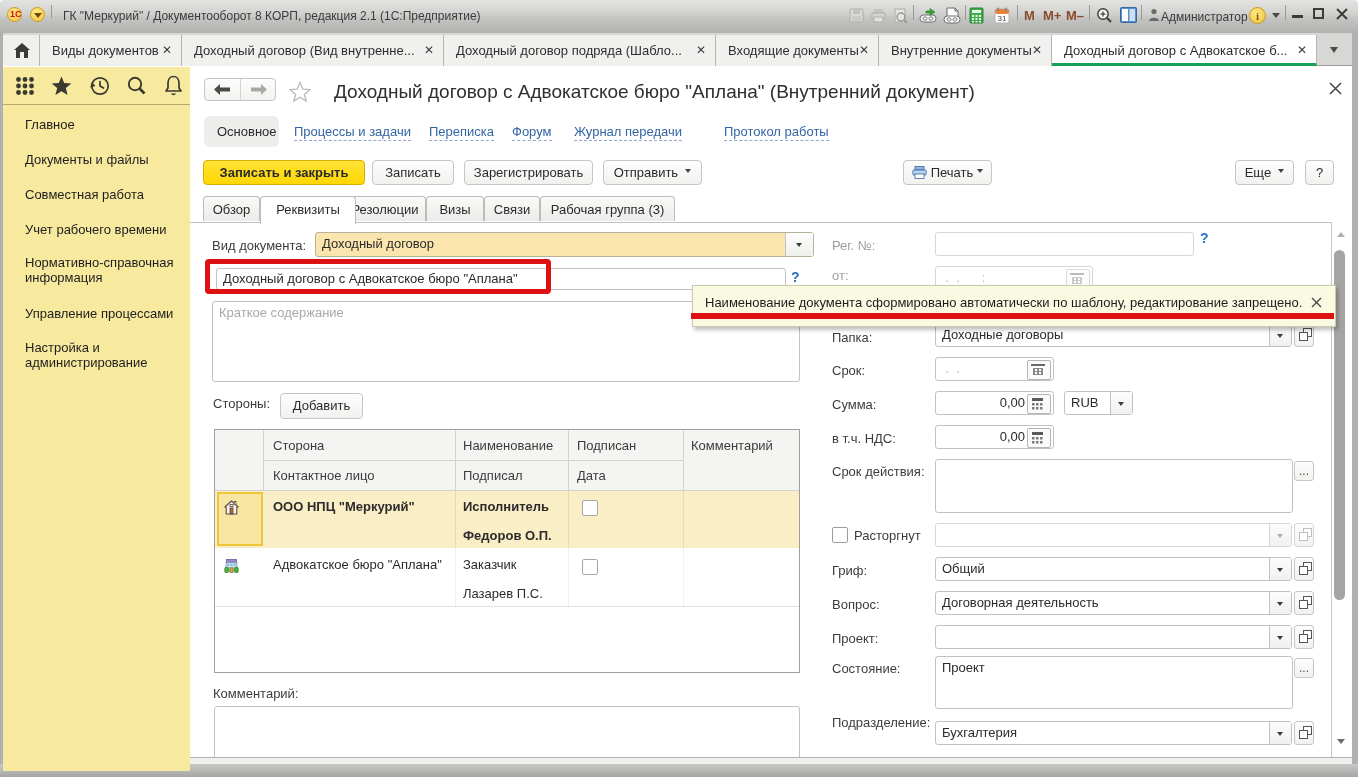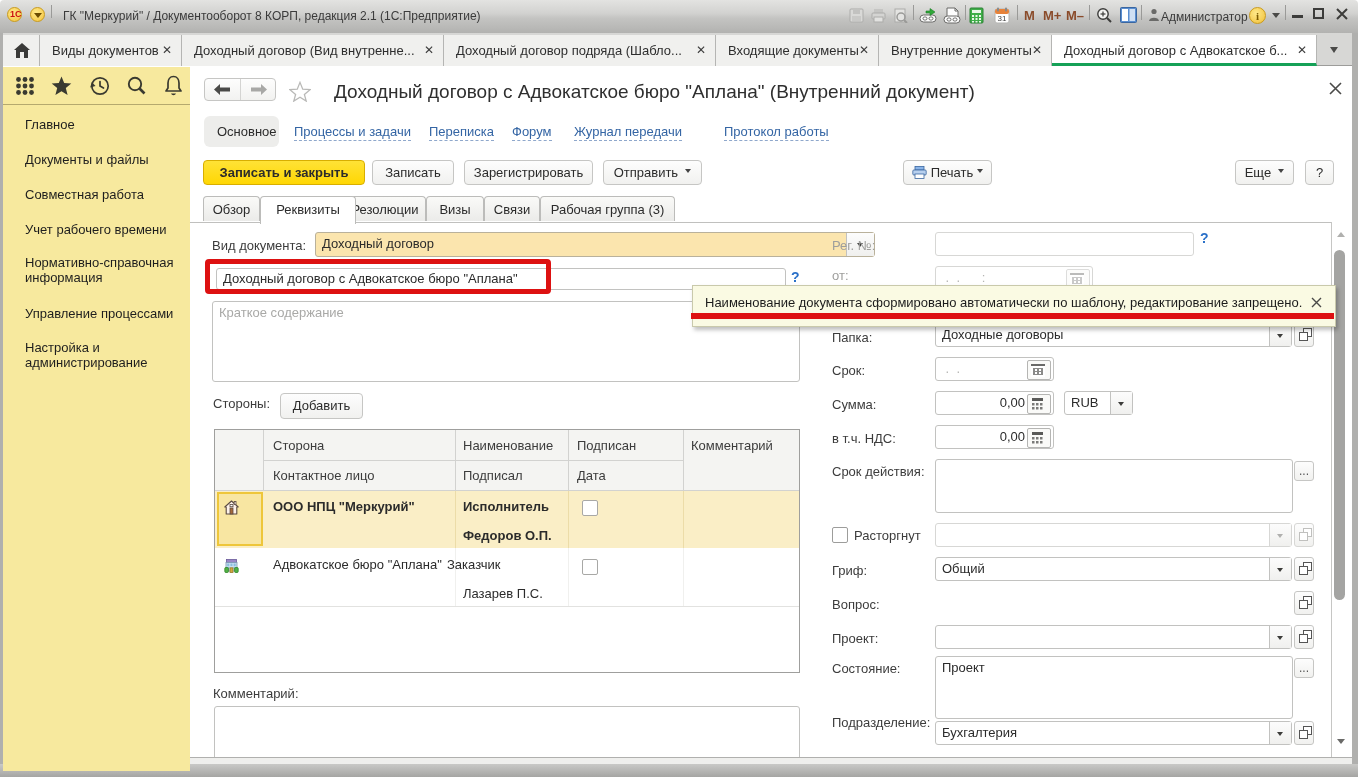--- a/index.html
+++ b/index.html
@@ -285,21 +285,21 @@
 
     <div class="ftab" style="left:13px;width:57px;"><span>Обзор</span></div>
     <div class="ftab ftabact" style="left:70px;width:96px;"><span>Реквизиты</span></div>
     <div class="ftab" style="left:154px;width:82px;"><span>Резолюции</span></div>
     <div class="ftab" style="left:236px;width:58px;"><span>Визы</span></div>
     <div class="ftab" style="left:294px;width:56px;"><span>Связи</span></div>
     <div class="ftab" style="left:350px;width:135px;"><span>Рабочая группа (3)</span></div>
     <div id="tabline" class="a"></div>
 
     <div class="lbl" style="left:22px;top:171px;">Вид документа:</div>
-    <div class="inp" style="left:125px;top:165px;width:560px;height:25px;background:#fbe5ae;border-color:#b9b19b;">
+    <div class="inp" style="left:125px;top:165px;width:499px;height:25px;background:#fbe5ae;border-color:#b9b19b;">
         <span class="v">Доходный договор</span>
         <span class="dd" style="width:27px;"></span>
       </div>
     <div class="inp" style="left:26px;top:201px;width:570px;height:22px;">
         <span class="v" style="top:2px;">Доходный договор с Адвокатское бюро "Аплана"</span>
       </div>
     <div class="qm" style="left:601px;top:202px;">?</div>
     <div class="inp" style="left:22px;top:234px;width:588px;height:81px;">
         <span class="v" style="color:#a9a9a7;">Краткое содержание</span>
       </div>
@@ -349,21 +349,21 @@
             <rect x="6.4" y="5.5" width="2.1" height="2.6"></rect>
             <rect x="9.6" y="5.5" width="2.1" height="2.6"></rect>
             <rect x="3.2" y="8.8" width="2.1" height="2.6"></rect>
             <rect x="9.6" y="8.8" width="2.1" height="2.6"></rect>
           </g>
           <rect x="0.8" y="9.5" width="3.6" height="5" rx="1" fill="#52b244" stroke="#2e8426" stroke-width="0.8"></rect>
           <rect x="10.6" y="9.5" width="3.6" height="5" rx="1" fill="#52b244" stroke="#2e8426" stroke-width="0.8"></rect>
           <rect x="6" y="9.8" width="3" height="4.7" fill="#d2a83e" stroke="#96762a" stroke-width="0.8"></rect>
         </svg>
       <div class="trow" style="left:58px;top:127px;">Адвокатское бюро "Аплана"</div>
-      <div class="trow" style="left:232px;top:127px;">Заказчик</div>
+      <div class="trow" style="left:248px;top:127px;">Заказчик</div>
       <div class="trow" style="left:248px;top:156px;">Лазарев П.С.</div>
       <div class="cbx" style="left:367px;top:129px;border-color:#a8a8a6;"></div>
       <div class="a" style="left:0;top:176px;width:584px;height:1px;background:#e2e2e0;"></div>
     </div>
     <div class="lbl" style="left:23px;top:619px;">Комментарий:</div>
     <div class="inp" style="left:24px;top:639px;width:586px;height:55px;"></div>
 
     <div class="lbl dlbl" style="left:642px;top:171px;">Рег. №:</div>
     <div class="inp" style="left:745px;top:165px;width:259px;height:24px;border-color:#d7d7d5;"></div>
     <div class="qm" style="left:1010px;top:163px;">?</div>
@@ -414,32 +414,36 @@
       </div>
     <div class="lbl" style="left:642px;top:496px;">Гриф:</div>
     <div class="inp" style="left:745px;top:490px;width:357px;height:24px;">
         <span class="v">Общий</span>
         <span class="dd"></span>
       </div>
     <div class="obtn" style="left:1104px;top:490px;">
         <span class="oi"></span>
       </div>
     <div class="lbl" style="left:642px;top:530px;">Вопрос:</div>
+    <div class="inp" style="left:745px;top:524px;width:357px;height:24px;">
+        <span class="v">Договорная деятельность</span>
+        <span class="dd"></span>
+      </div>
     <div class="obtn" style="left:1104px;top:524px;">
         <span class="oi"></span>
       </div>
     <div class="lbl" style="left:642px;top:564px;">Проект:</div>
     <div class="inp" style="left:745px;top:558px;width:357px;height:24px;">
         <span class="dd"></span>
       </div>
     <div class="obtn" style="left:1104px;top:558px;">
         <span class="oi"></span>
       </div>
     <div class="lbl" style="left:642px;top:594px;">Состояние:</div>
-    <div class="inp" style="left:745px;top:589px;width:358px;height:63px;">
+    <div class="inp" style="left:745px;top:589px;width:358px;height:53px;">
         <span class="v">Проект</span>
       </div>
     <div class="obtn" style="left:1104px;top:591px;height:20px;">
         <span class="a" style="left:4px;top:2px;font-size:12px;color:#555;">...</span>
       </div>
     <div class="lbl" style="left:642px;top:648px;">Подразделение:</div>
     <div class="inp" style="left:745px;top:654px;width:357px;height:24px;">
         <span class="v">Бухгалтерия</span>
         <span class="dd"></span>
       </div>

